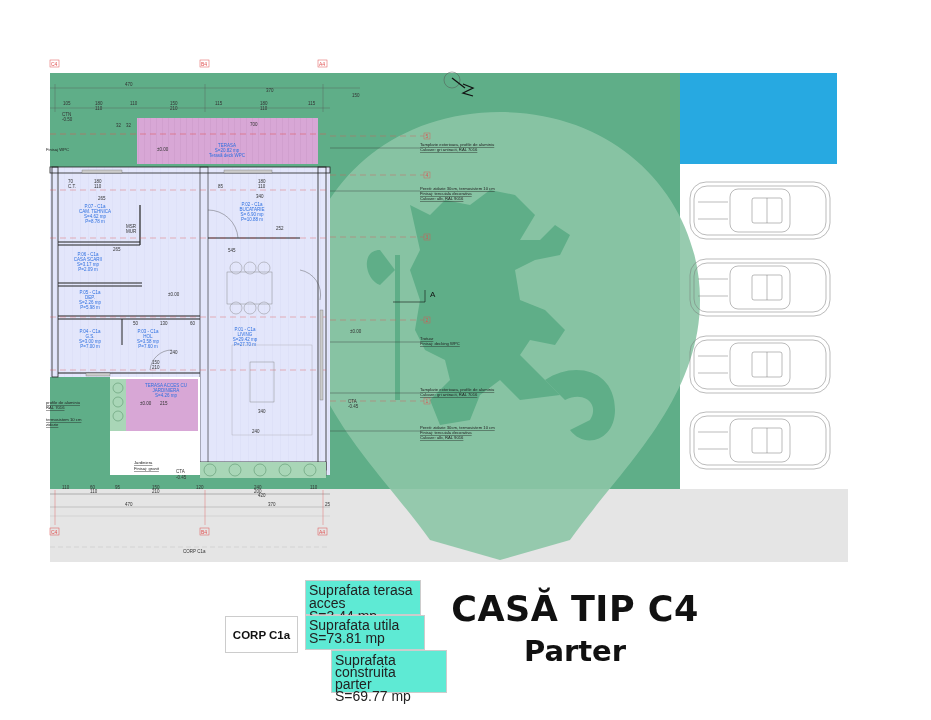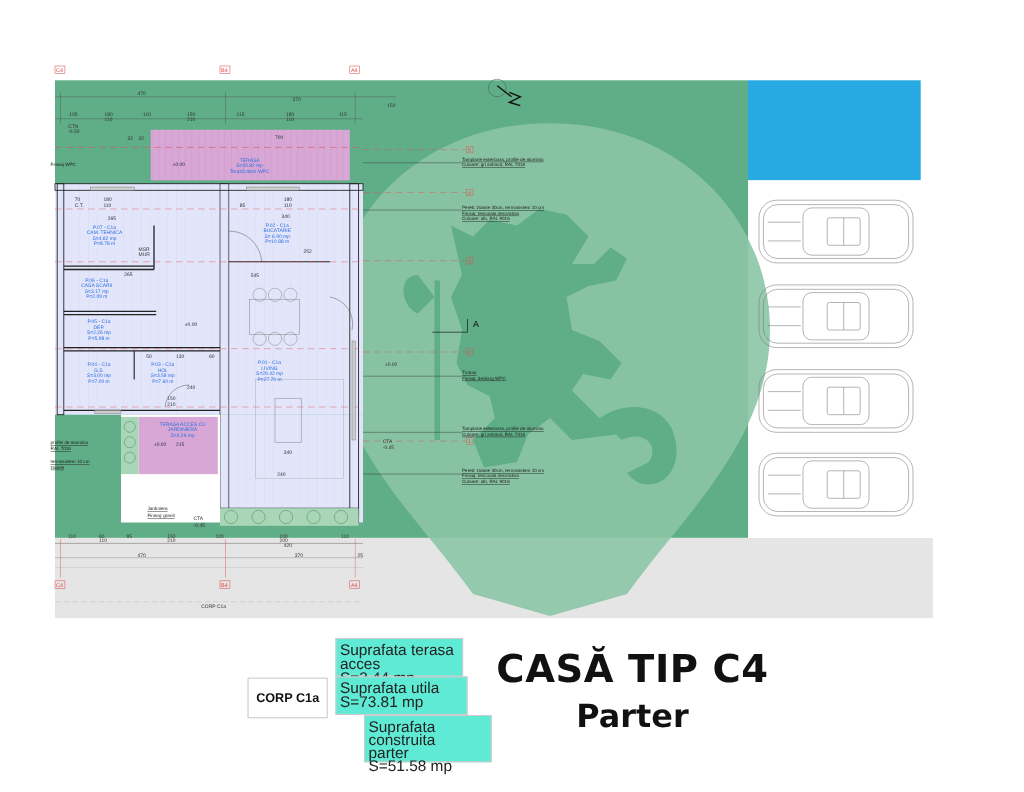--- a/index.html
+++ b/index.html
@@ -370,19 +370,19 @@
   <div>Suprafata terasa acces</div>
   <div>S=3.44  mp</div>
 </div>
 <div class="stat-box" style="left:305px;top:615px;width:120px;height:35px;">
   <div>Suprafata utila</div>
   <div>S=73.81  mp</div>
 </div>
 <div class="stat-box" style="left:305px;top:650px;width:116px;height:43px;line-height:12px;margin-left:26px;">
   <div>Suprafata construita</div>
   <div>parter</div>
-  <div>S=51.58  mp</div>
+  <div>S=69.77  mp</div>
 </div>
 
 <div class="title">
   <div class="l1">CASĂ TIP C4</div>
   <div class="l2">Parter</div>
 </div>
 
 </body></html>

